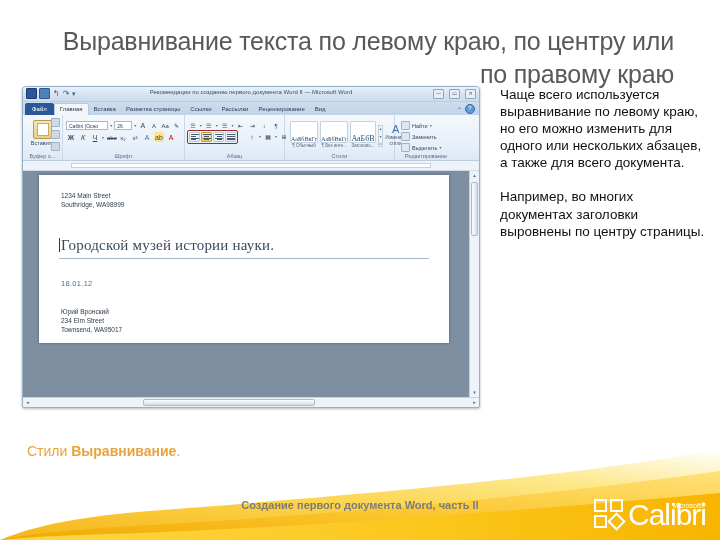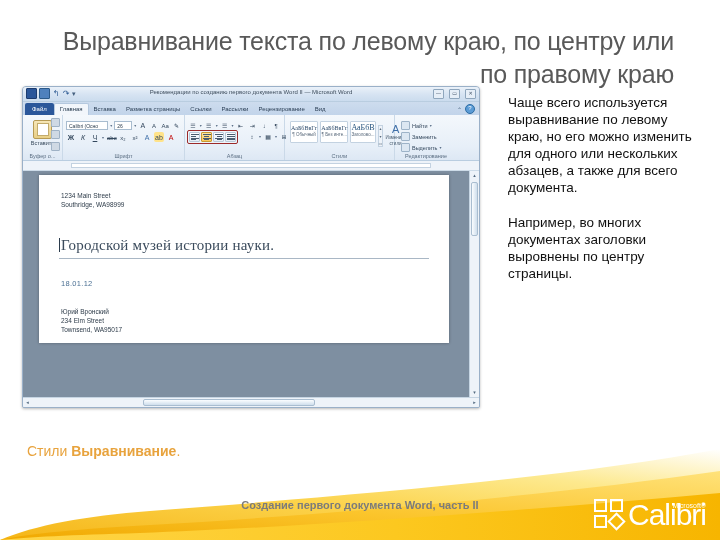--- a/index.html
+++ b/index.html
@@ -32,21 +32,21 @@
   
   #right-column {
     position: absolute;
     left: 496px;
     top: 82px;
     width: 214px;
     font-size: 13.5px;
     line-height: 17.1px;
     color: #111111;
   }
-  #right-column p { margin: 12px; }
+  #right-column p { margin: 4px; }
   #right-column p.gap { margin-top: 17px; }
 
   
   #caption {
     position: absolute;
     left: 27px;
     top: 443px;
     font-size: 14px;
     color: #E8A33D;
     white-space: nowrap;
@@ -362,21 +362,21 @@
     gap: 2px;
     margin: 4px 0 0 2px;
   }
   .style-card {
     width: 30px; height: 22px;
     background: #ffffff;
     border: 1px solid #c3d2e1;
     border-radius: 1px;
     text-align: center;
     box-sizing: border-box;
-    padding-top: 2px;
+    padding-top: 13px;
   }
   .style-sample { font-size: 6px; color: #2c4a6b; font-family: "Liberation Serif", serif; line-height: 8px; }
   .style-sample.big { font-size: 8px; color: #1f4e79; }
   .style-name { font-size: 4.5px; color: #58687a; line-height: 6px; }
   .style-scroll {
     width: 7px; height: 22px; margin-top: 4px;
     border: 1px solid #c3d2e1; background: #eef3f9;
     display: flex; flex-direction: column; justify-content: space-between;
     align-items: center; font-size: 4px; color: #5a6b7d; box-sizing: border-box;
   }

